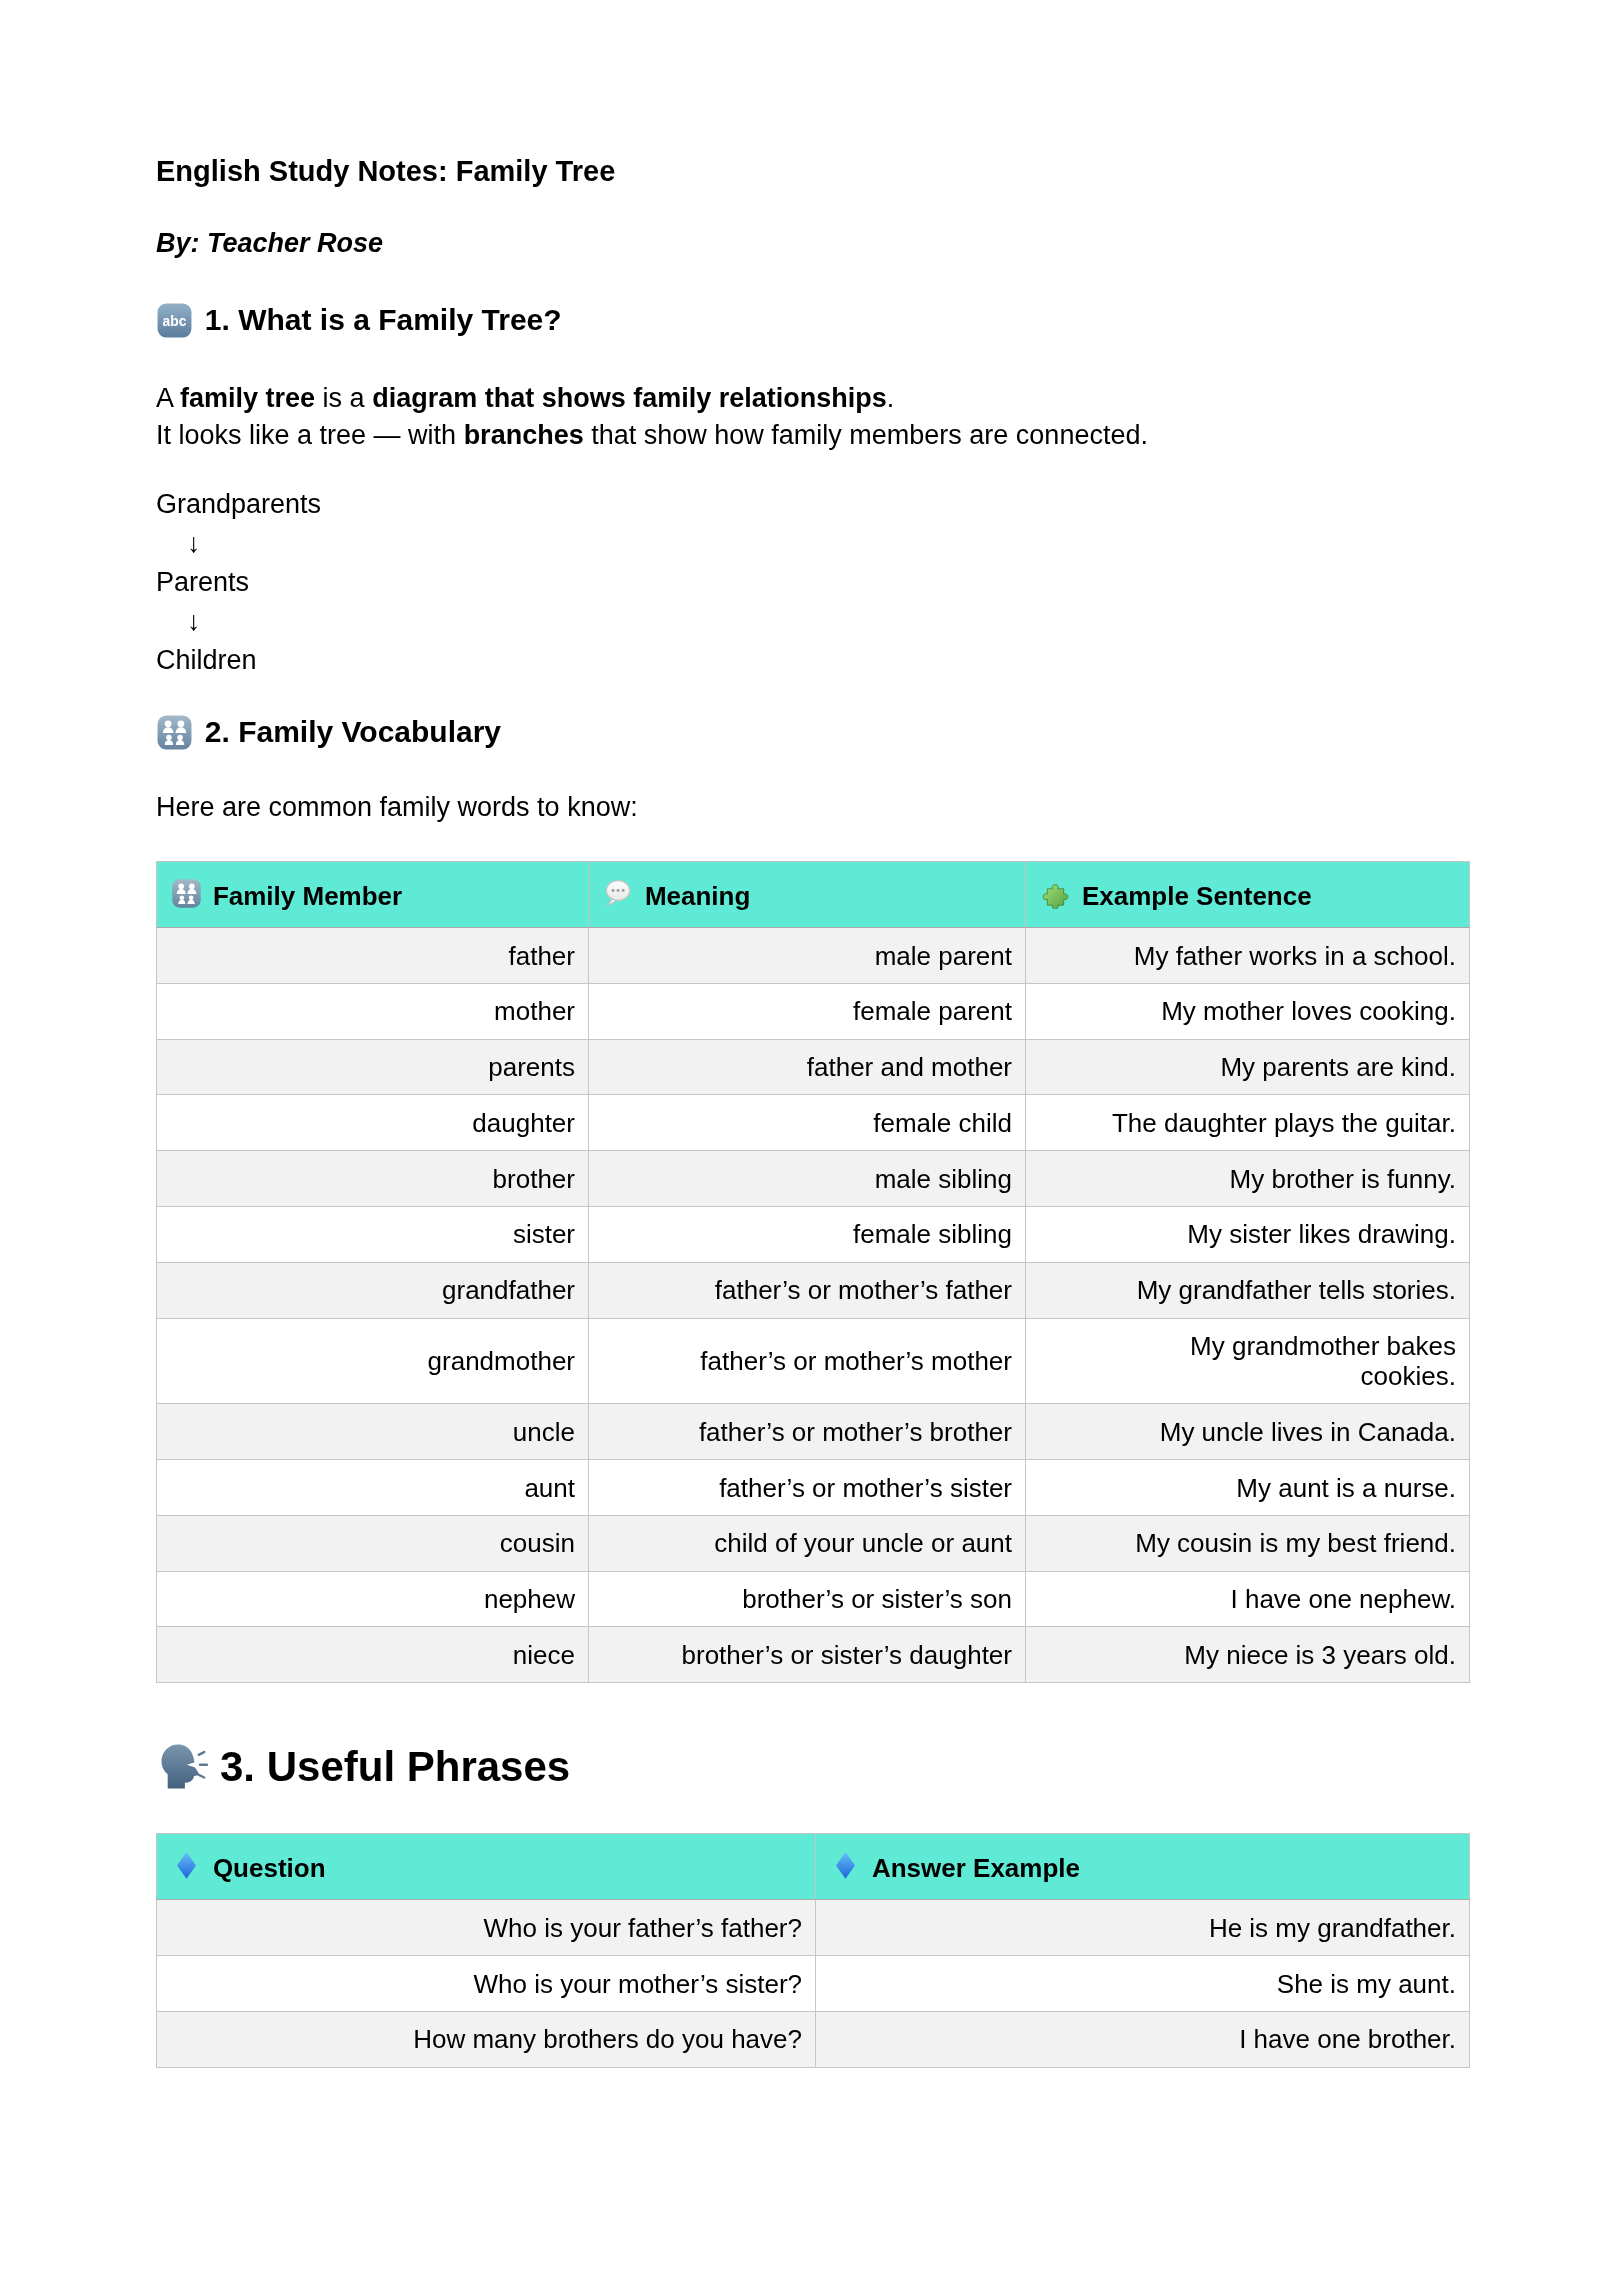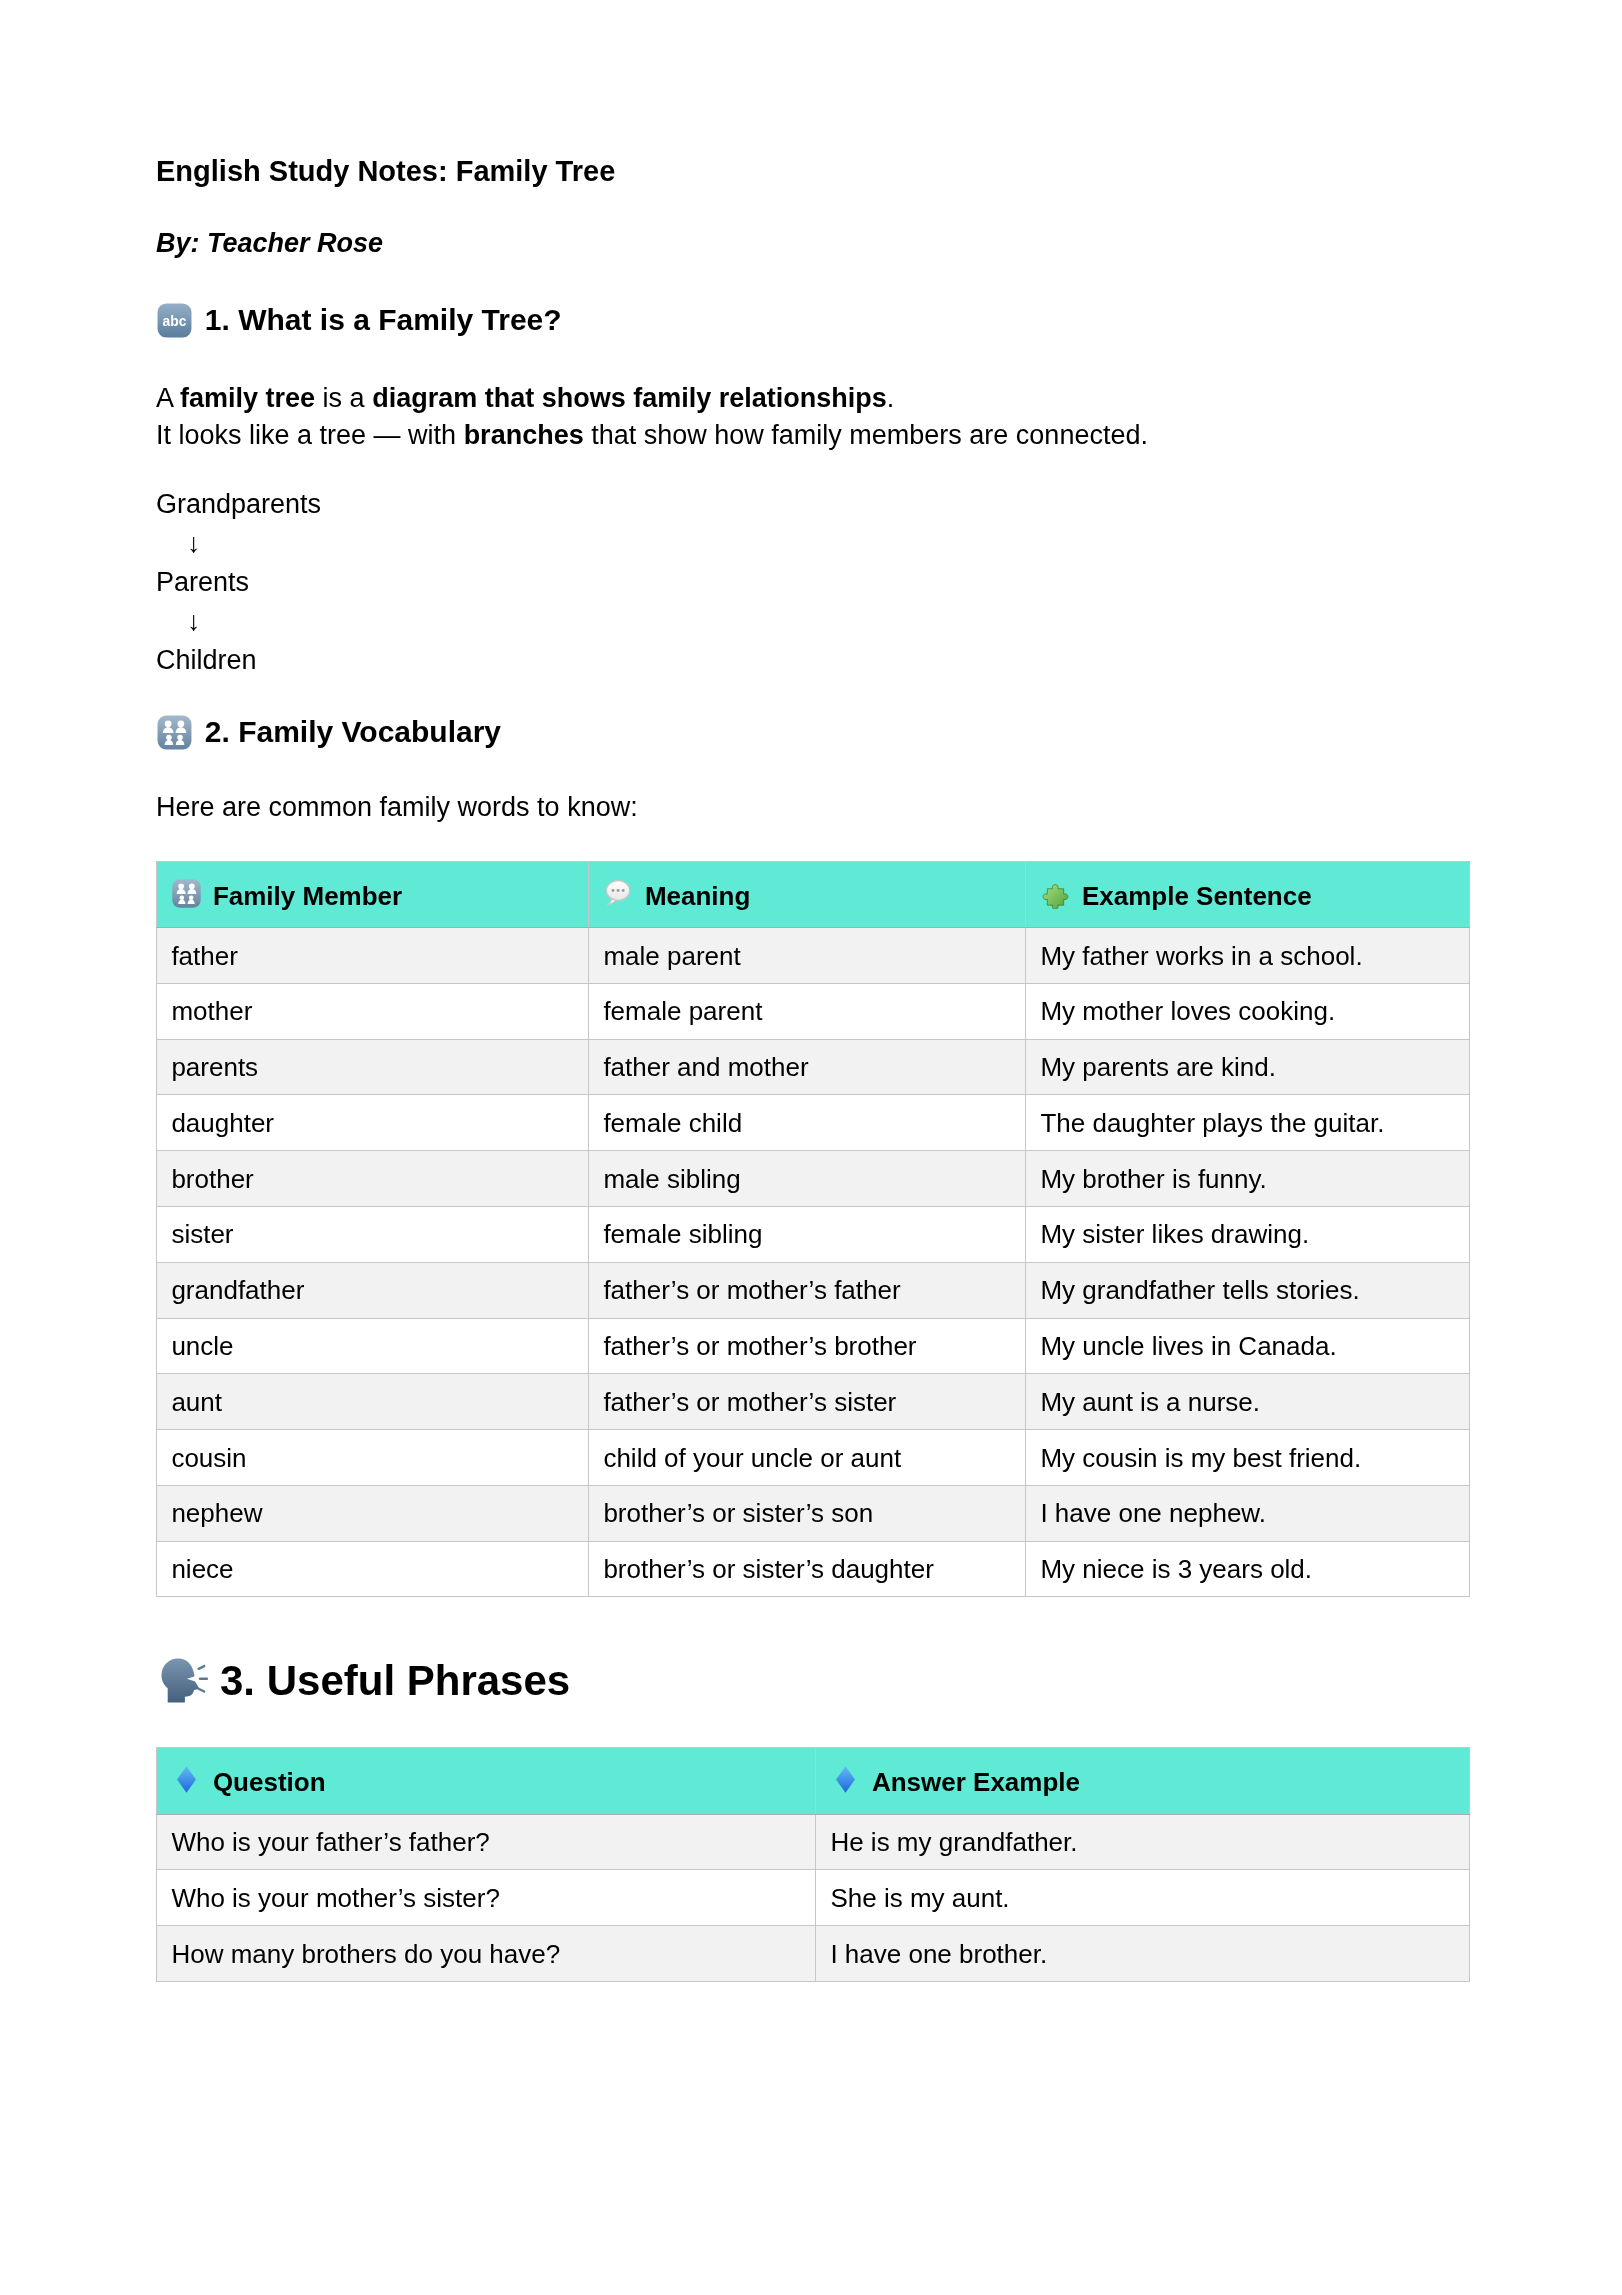--- a/index.html
+++ b/index.html
@@ -68,21 +68,21 @@
     line-height: 31px;
     margin: 37px 0 38px 0;
   }
 
   table {
     border-collapse: collapse;
     table-layout: fixed;
     width: 1312px;
     font-size: 26px;
   }
-  th, td { border: 1.3px solid #c6c6c6; box-sizing: border-box; }
+  th, td { border: 1.3px solid #c6c6c6; box-sizing: border-box; text-align: right; }
   thead th {
     background: #5eead4;
     text-align: left;
     padding: 15.7px 13px 15.7px 14.4px;
     border-bottom-color: #ababab;
   }
   .hdr-icon {
     display: inline-block;
     width: 31px;
     height: 31px;
@@ -248,20 +248,26 @@
           <td>sister</td>
           <td>female sibling</td>
           <td>My sister likes drawing.</td>
         </tr>
         <tr>
           <td>grandfather</td>
           <td>father’s or mother’s father</td>
           <td>My grandfather tells stories.</td>
         </tr>
         <tr>
+          <td>grandmother</td>
+          <td>father’s or mother’s mother</td>
+          <td>My grandmother bakes
+cookies.</td>
+        </tr>
+        <tr>
           <td>uncle</td>
           <td>father’s or mother’s brother</td>
           <td>My uncle lives in Canada.</td>
         </tr>
         <tr>
           <td>aunt</td>
           <td>father’s or mother’s sister</td>
           <td>My aunt is a nurse.</td>
         </tr>
         <tr>

